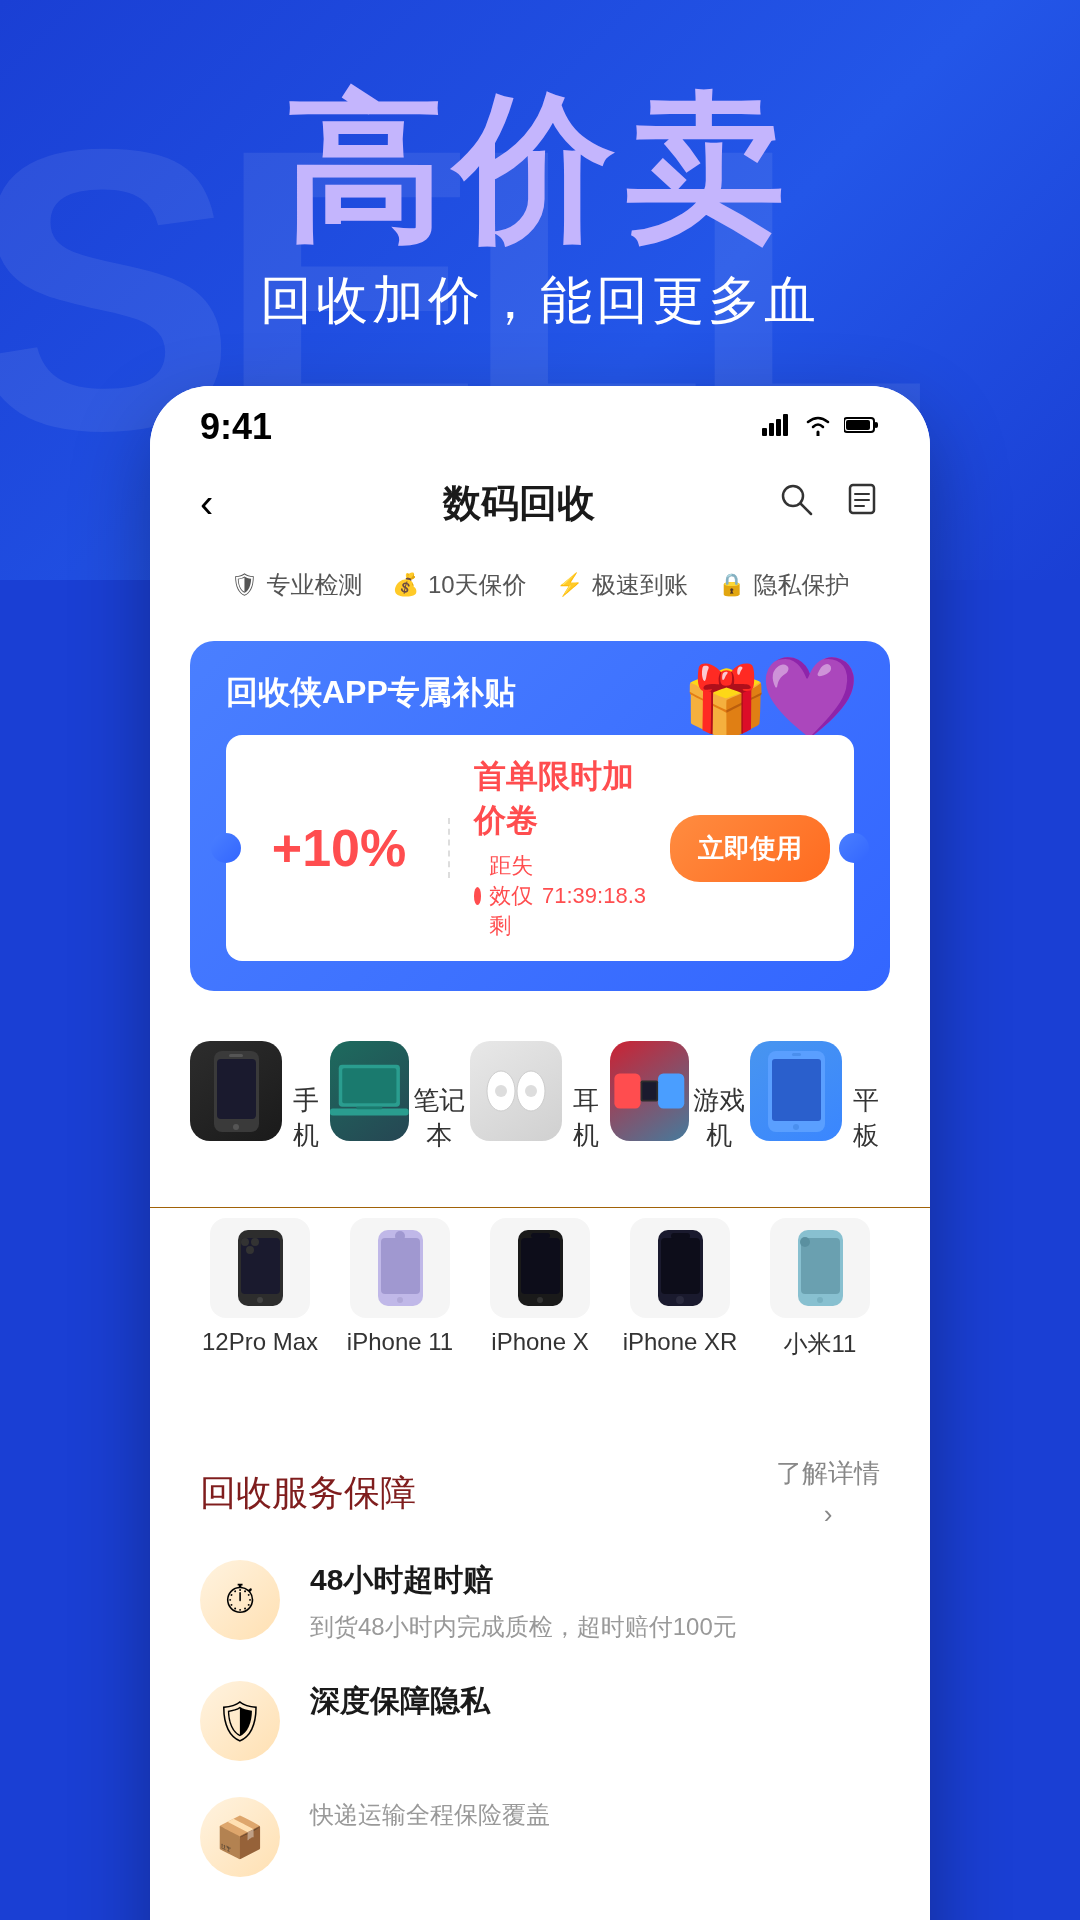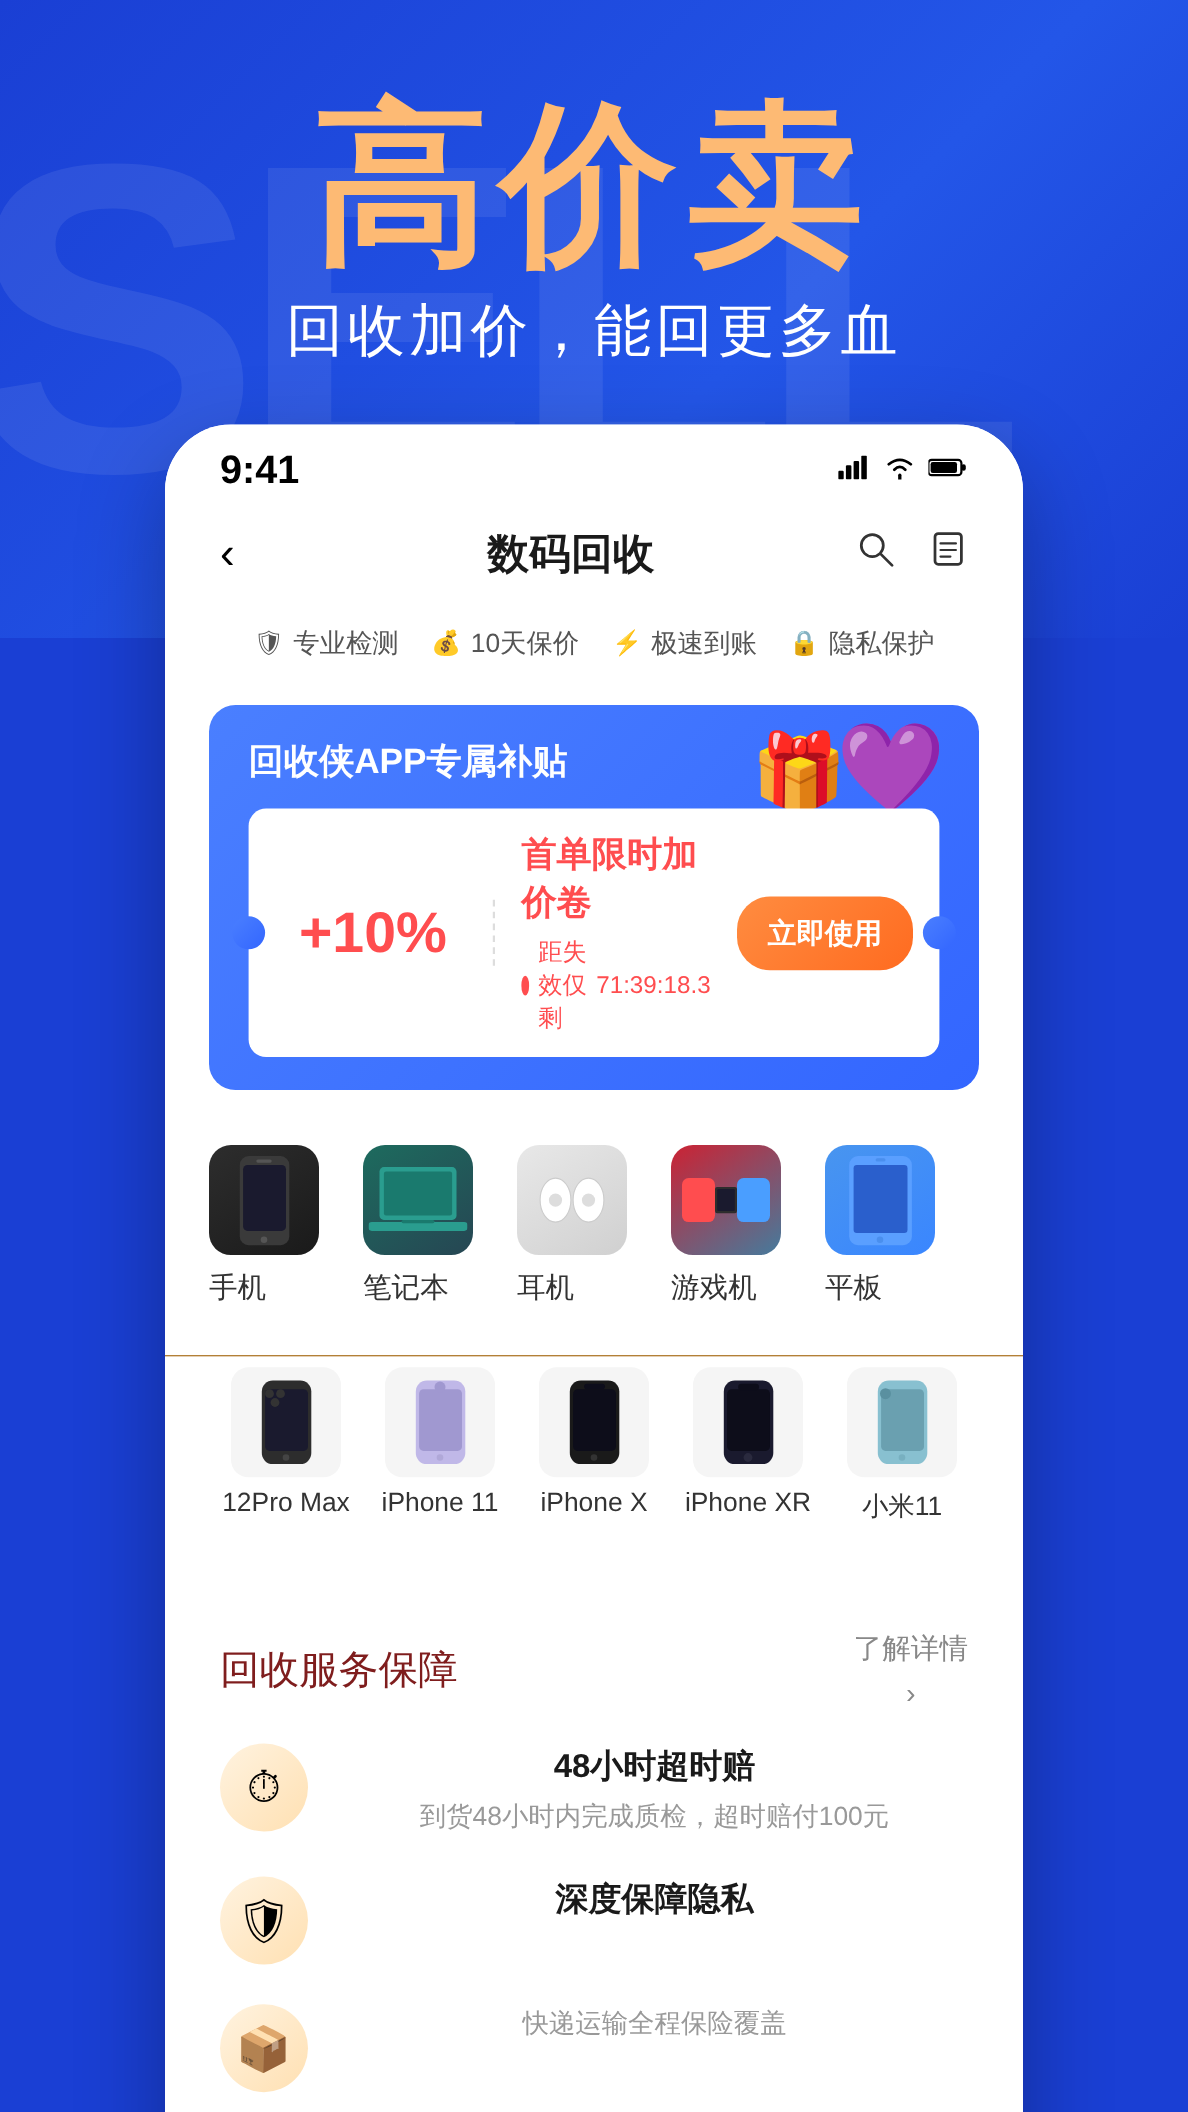--- a/index.html
+++ b/index.html
@@ -35,21 +35,21 @@
     
     .hero-section {
       position: relative;
       z-index: 2;
       text-align: center;
       padding-top: 80px;
     }
     .hero-title {
       font-size: 160px;
       font-weight: 900;
-      color: #fdba74;
+      color: #c4b5fd;
       line-height: 1.1;
       letter-spacing: 10px;
     }
     .hero-subtitle {
       font-size: 52px;
       color: #fff;
       font-weight: 500;
       margin-top: 10px;
       letter-spacing: 4px;
     }
@@ -231,23 +231,23 @@
     .category-grid {
       display: flex;
       flex-wrap: wrap;
       padding: 30px 40px 10px;
       background: #fff;
       margin-top: 20px;
     }
     .category-item {
       width: 20%;
       display: flex;
-      flex-direction: column;
-      align-items: flex-start;
-      margin-bottom: 34px;
+      flex-direction: row;
+      align-items: flex-end;
+      margin-bottom: 44px;
       cursor: pointer;
     }
     .category-img {
       width: 100px;
       height: 100px;
       border-radius: 20px;
       display: flex;
       align-items: center;
       justify-content: center;
       font-size: 56px;
@@ -332,21 +332,20 @@
       border-radius: 50%;
       background: linear-gradient(135deg, #fff3e0, #ffe0b2);
       display: flex;
       align-items: center;
       justify-content: center;
       font-size: 40px;
       flex-shrink: 0;
     }
     .service-text {
       flex: 1;
-      text-align: center;
     }
     .service-name {
       font-size: 30px;
       font-weight: 600;
       color: #1a1a1a;
       margin-bottom: 8px;
     }
     .service-desc {
       font-size: 24px;
       color: #999;

